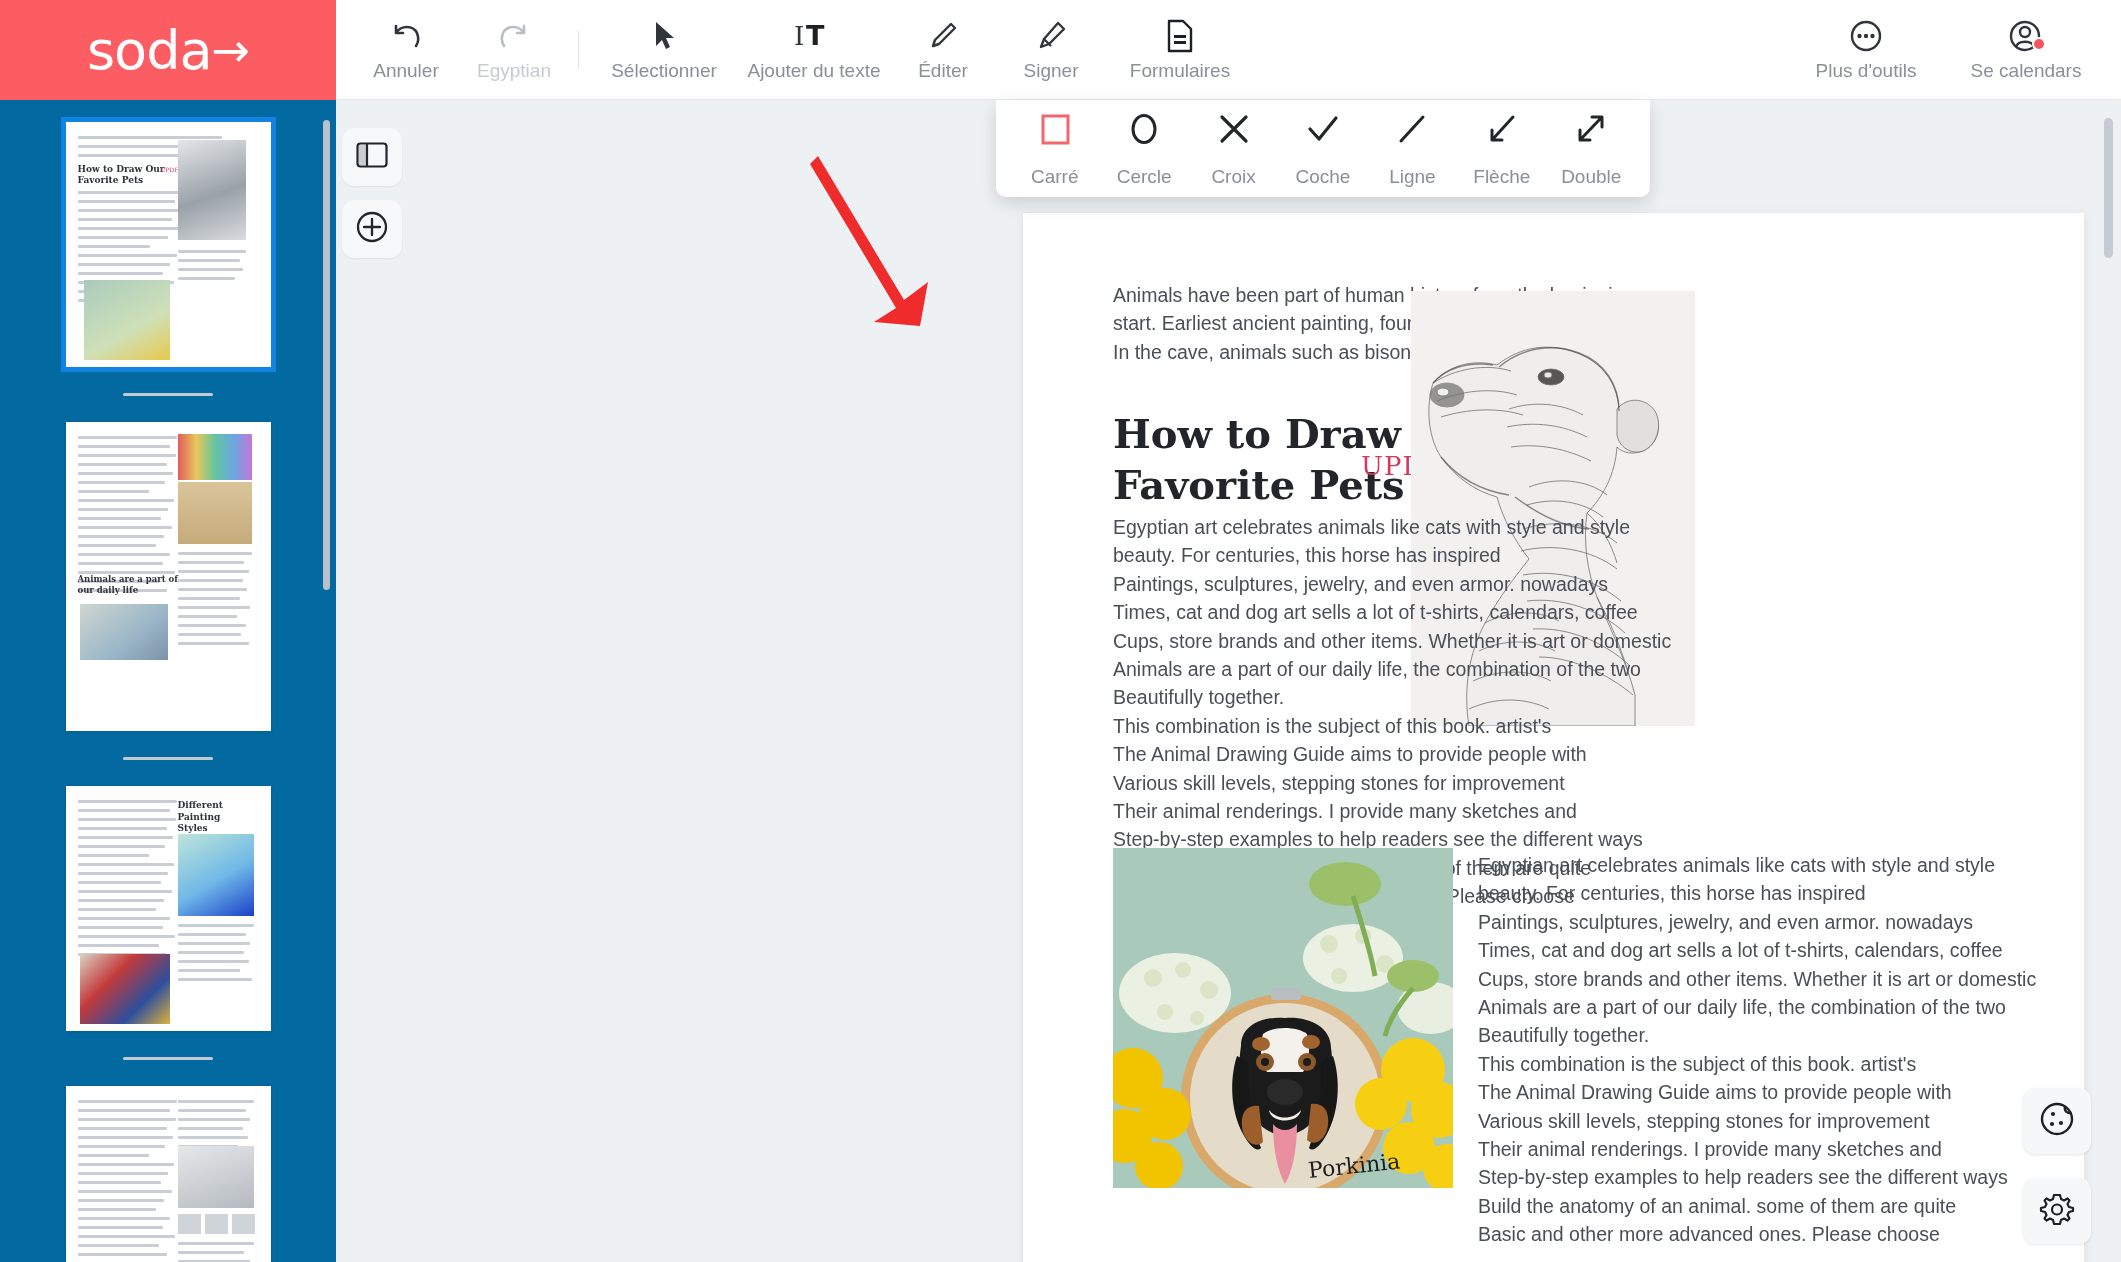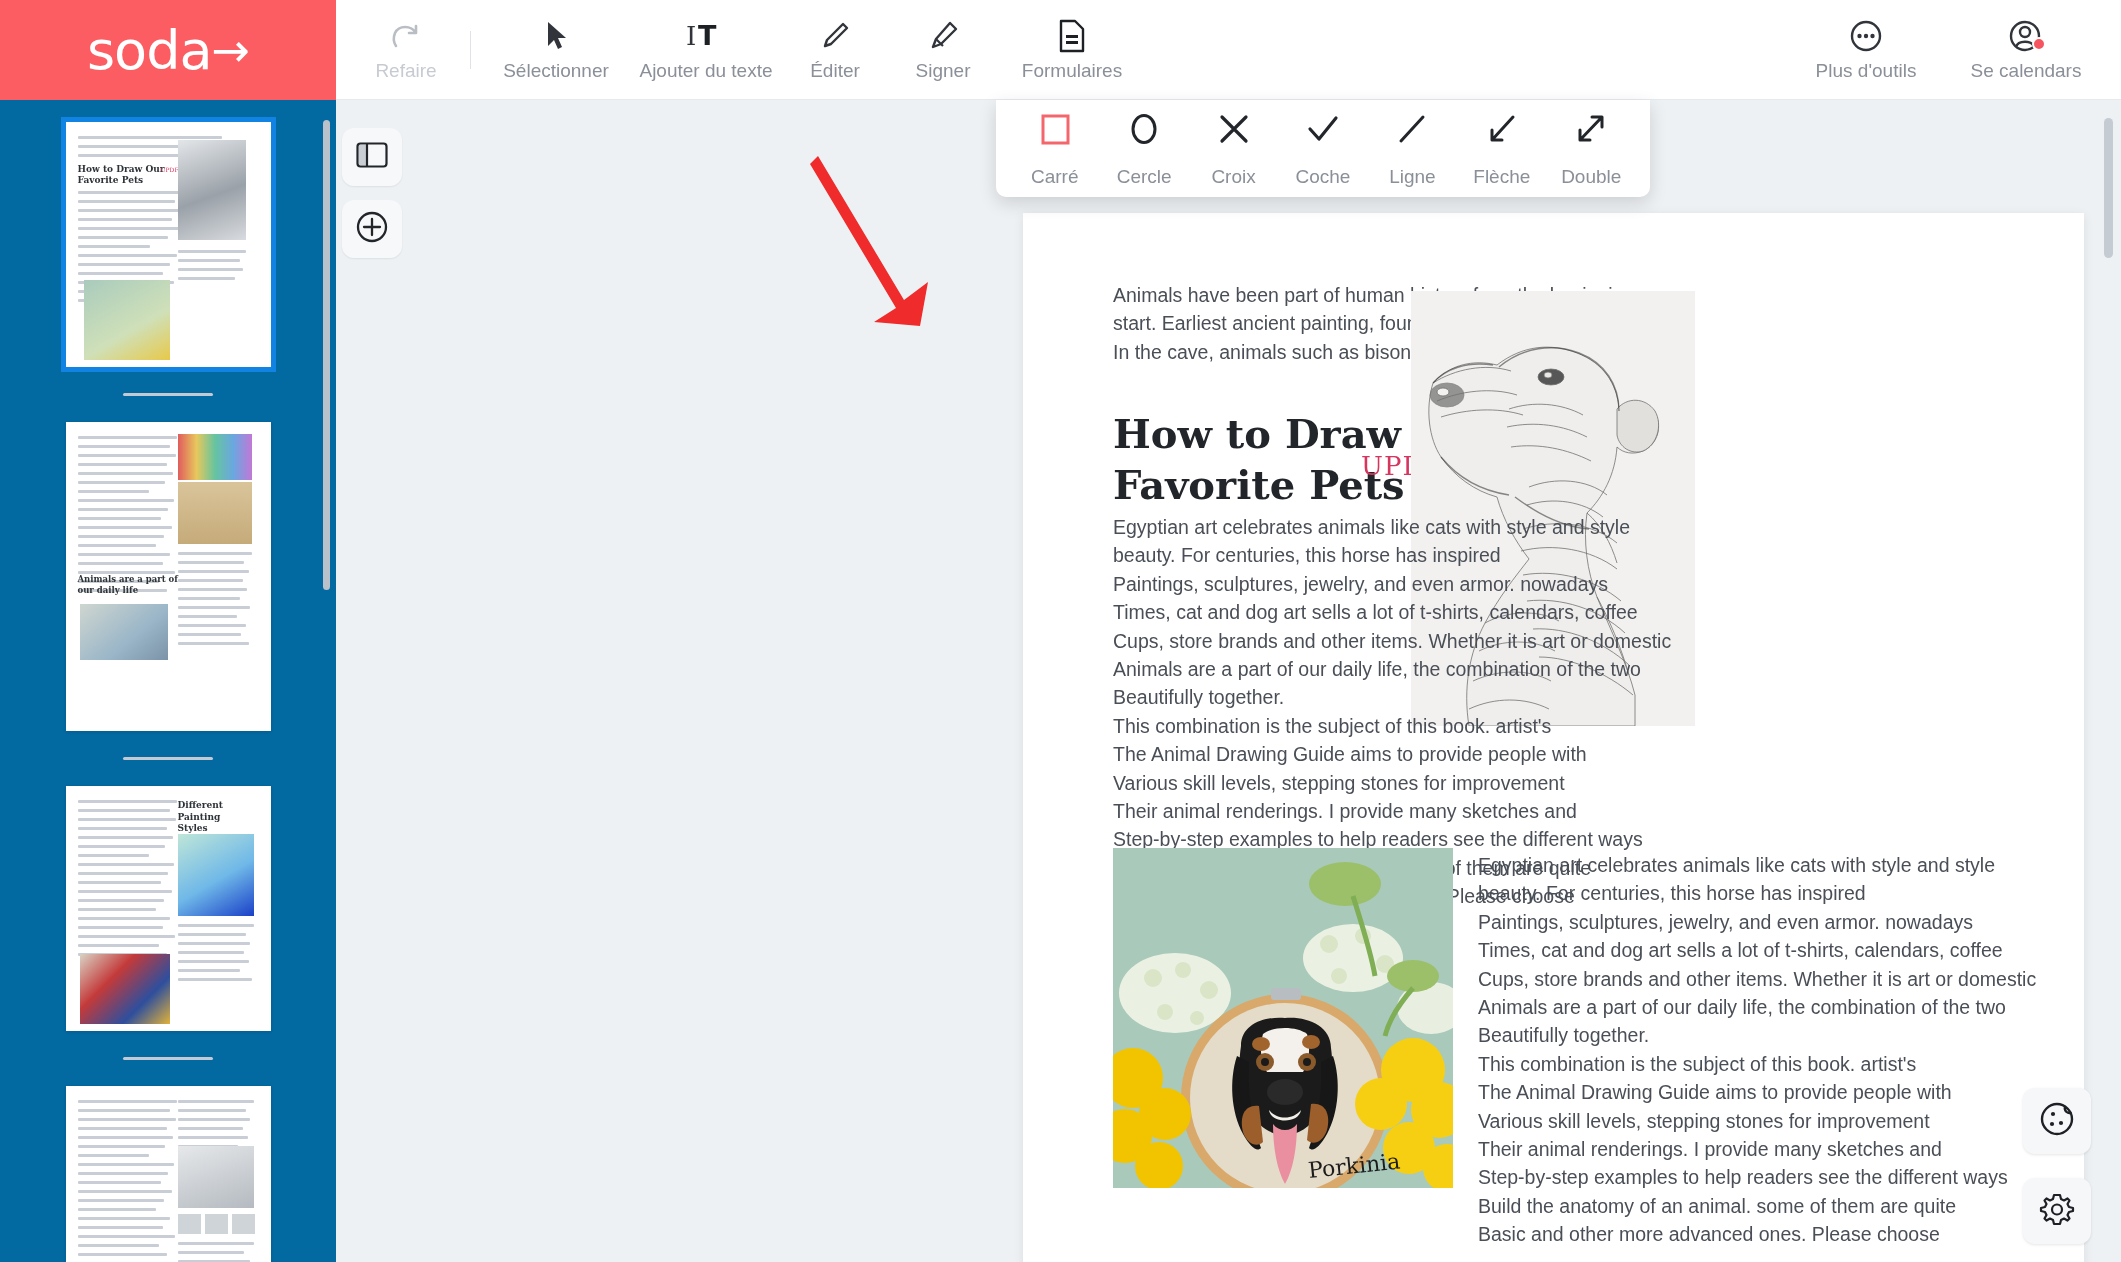--- a/index.html
+++ b/index.html
@@ -171,28 +171,36 @@
 
   <div class="brand">
     <div class="brand-text">
       <span>soda</span>
       <span class="brand-arrow">→</span>
     </div>
   </div>
 
   <div class="tools">
 
+    <div class="tool">
+      <span class="ic">
+        <svg width="34" height="30" viewBox="0 0 34 30">
+            <path d="M7 12 L7 5 M7 12 L14 12 M7 12 C12 4 24 4 28 12 C30 17 29 22 27 25" stroke="#31353b" stroke-width="2.6" fill="none" stroke-linecap="round" stroke-linejoin="round"></path>
+          </svg>
+      </span>
+      <span class="lbl">Annuler</span>
+    </div>
 
     <div class="tool dim">
       <span class="ic">
         <svg width="34" height="30" viewBox="0 0 34 30">
             <path d="M27 12 L27 5 M27 12 L20 12 M27 12 C22 4 10 4 6 12 C4 17 5 22 7 25" stroke="#b9bdc4" stroke-width="2.6" fill="none" stroke-linecap="round" stroke-linejoin="round"></path>
           </svg>
       </span>
-      <span class="lbl">Refaire</span>
+      <span class="lbl">Egyptian</span>
     </div>
 
     <div class="divider"></div>
 
     <div class="tool wide">
       <span class="ic">
         <svg width="26" height="32" viewBox="0 0 26 32">
             <path d="M5 2 L5 26 L11 20 L15 29 L19 27 L15 18 L23 18 Z" fill="#31353b"></path>
           </svg>
       </span>

